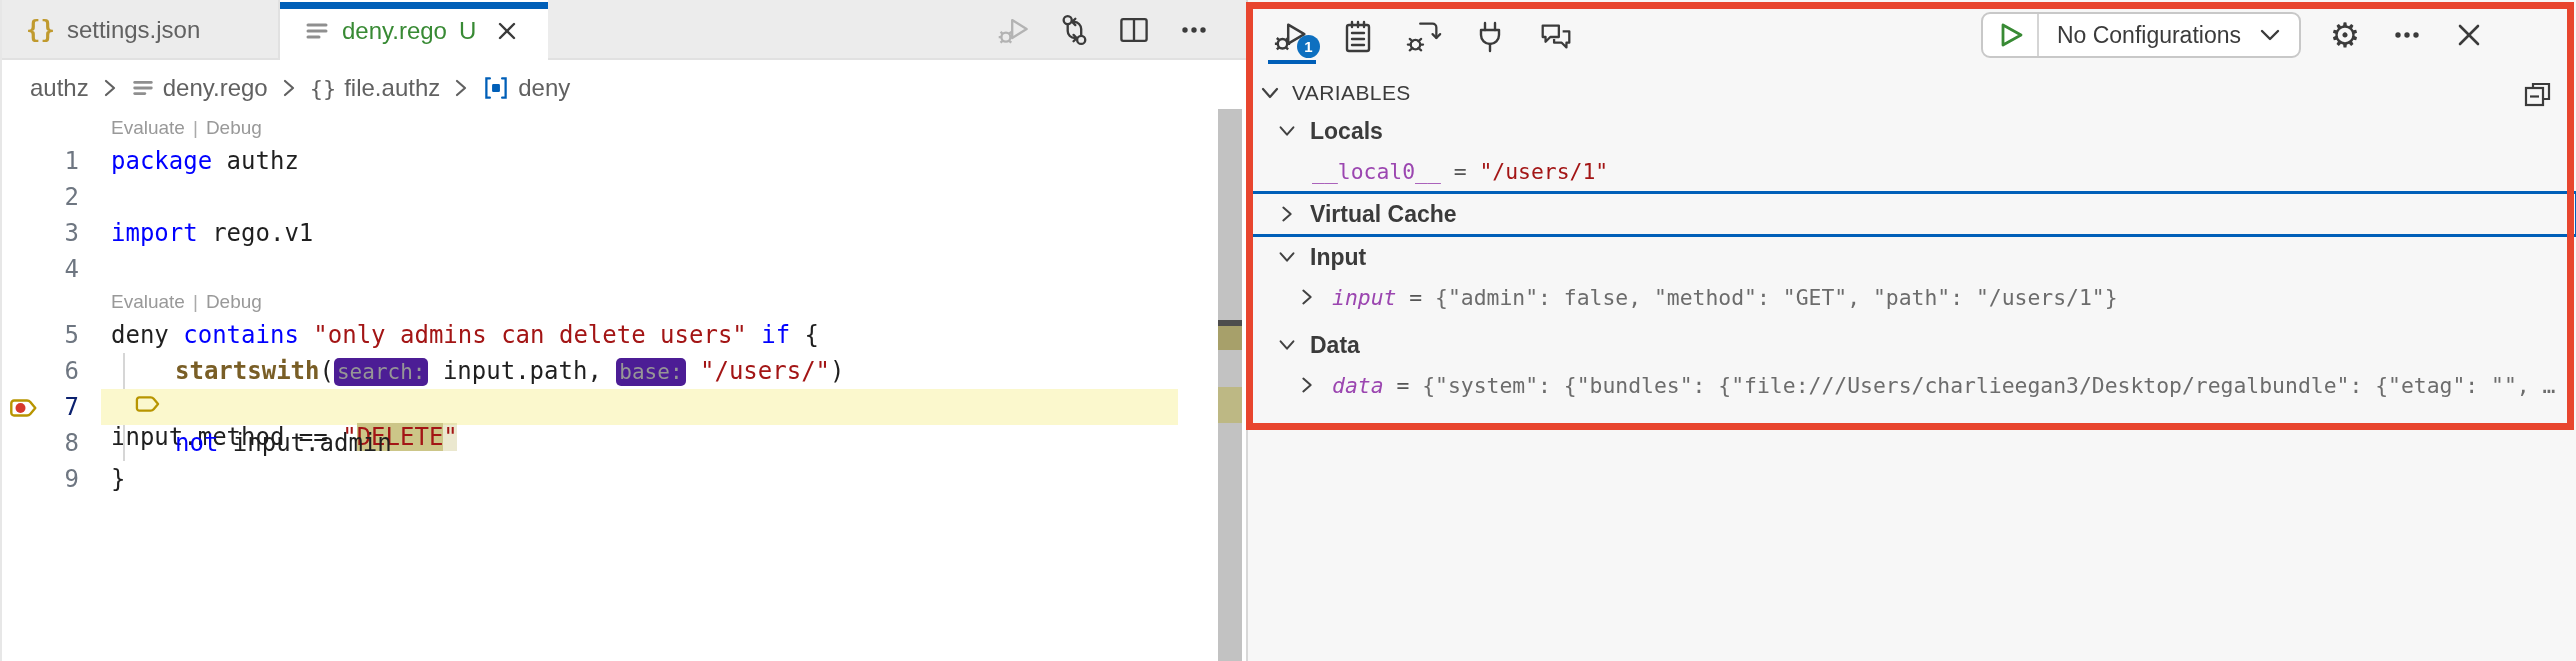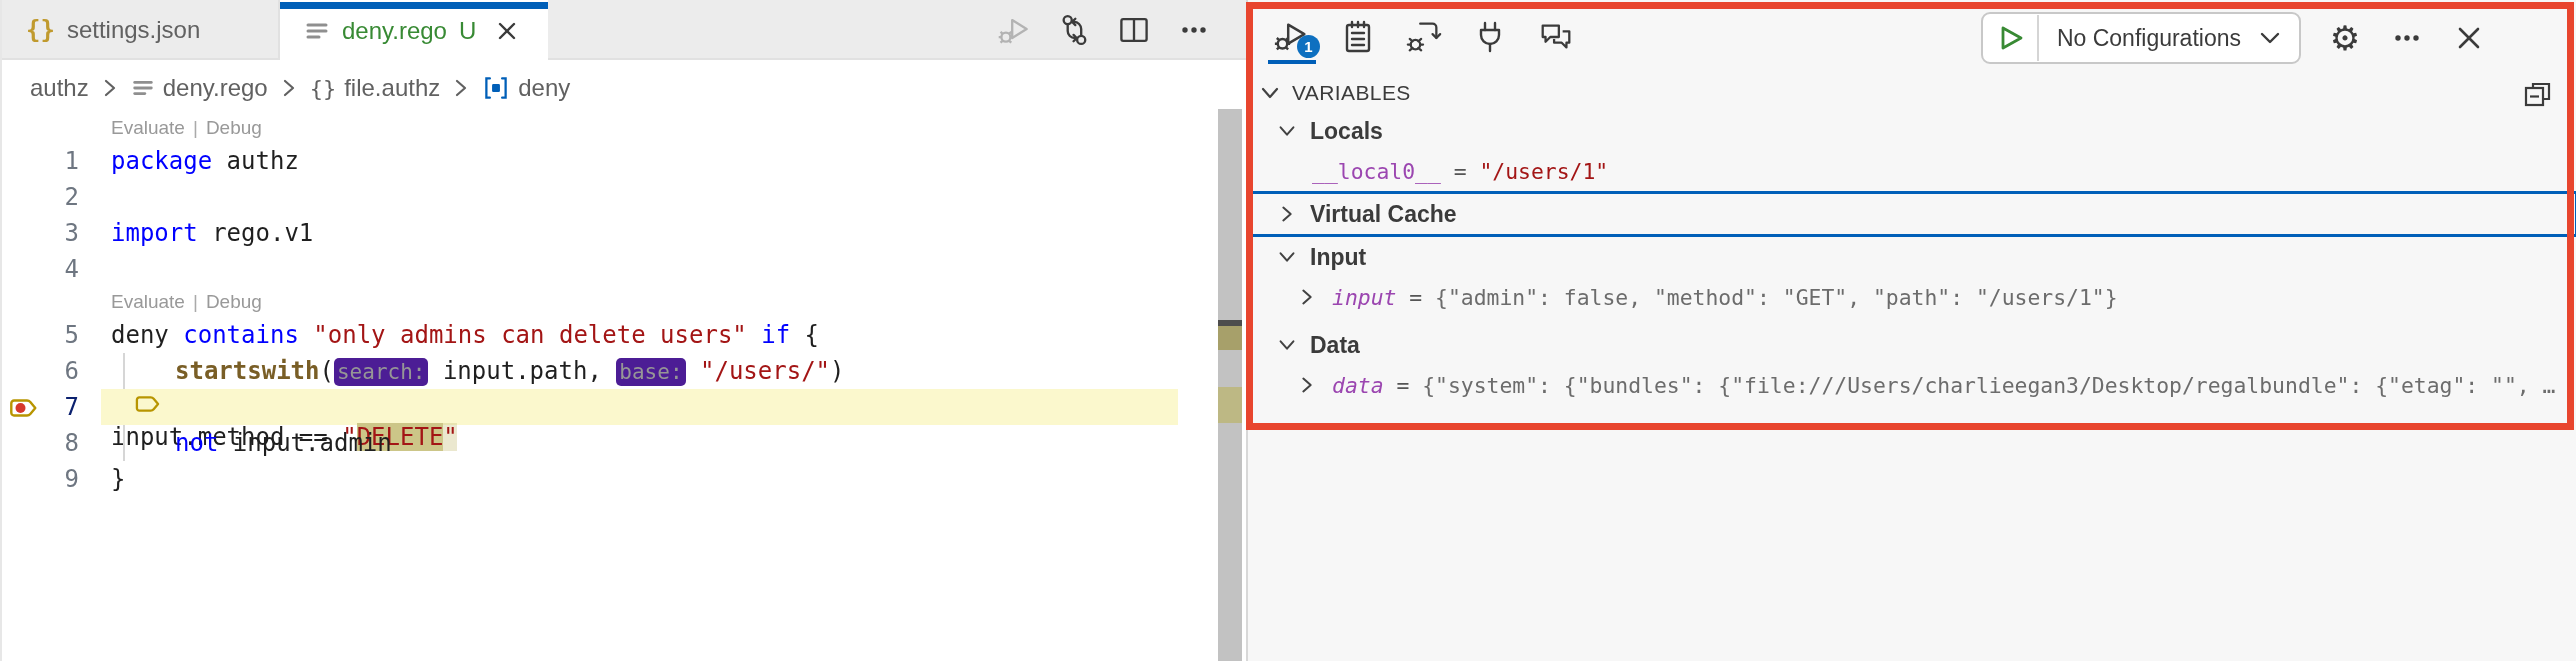--- a/index.html
+++ b/index.html
@@ -63,21 +63,21 @@
   .panel { position:absolute; left:1244px; top:0; width:1332px; height:662px; background:#f7f7f7;
            border-left:2px solid #d8d8d8; }
   .panel-toolbar { position:absolute; left:0; top:6px; width:100%; height:62px; display:flex; align-items:center; }
   .ptool-icons { display:flex; align-items:center; gap:26px; margin-left:24px; }
   .picon { position:relative; width:40px; height:46px; display:flex; align-items:center; justify-content:center; }
   .picon.active::after { content:""; position:absolute; left:-4px; right:-4px; bottom:-4px; height:4px; background:#005fb8; }
   .badge { position:absolute; right:-8px; bottom:2px; width:23px; height:23px; border-radius:50%;
            background:#0e70c0; color:#ffffff; font-size:15px; font-weight:bold;
            display:flex; align-items:center; justify-content:center; }
   .launch-cluster { position:absolute; right:91px; top:6px; display:flex; align-items:center; gap:26px; }
-  .launch-box { display:flex; align-items:center; height:52px; background:#ffffff;
+  .launch-box { display:flex; align-items:center; height:46px; background:#ffffff;
                 border:2px solid #c8c8c8; border-radius:9px; overflow:hidden; }
   .launch-play { padding:0 12px; display:flex; align-items:center; }
   .launch-div { width:2px; height:46px; background:#d5d5d5; }
   .launch-label { padding:0 16px 0 18px; font-size:23px; color:#3b3b3b; white-space:nowrap; }
   .launch-chev { padding-right:16px; display:flex; align-items:center; }
   .util { width:36px; height:36px; display:flex; align-items:center; justify-content:center; }
   .gear-glyph { font-size:34px; color:#3b3b3b; line-height:1; }
 
   .vars-header { position:absolute; left:0; top:74px; width:100%; height:38px; display:flex; align-items:center; }
   .vars-chev { margin-left:10px; display:flex; }

